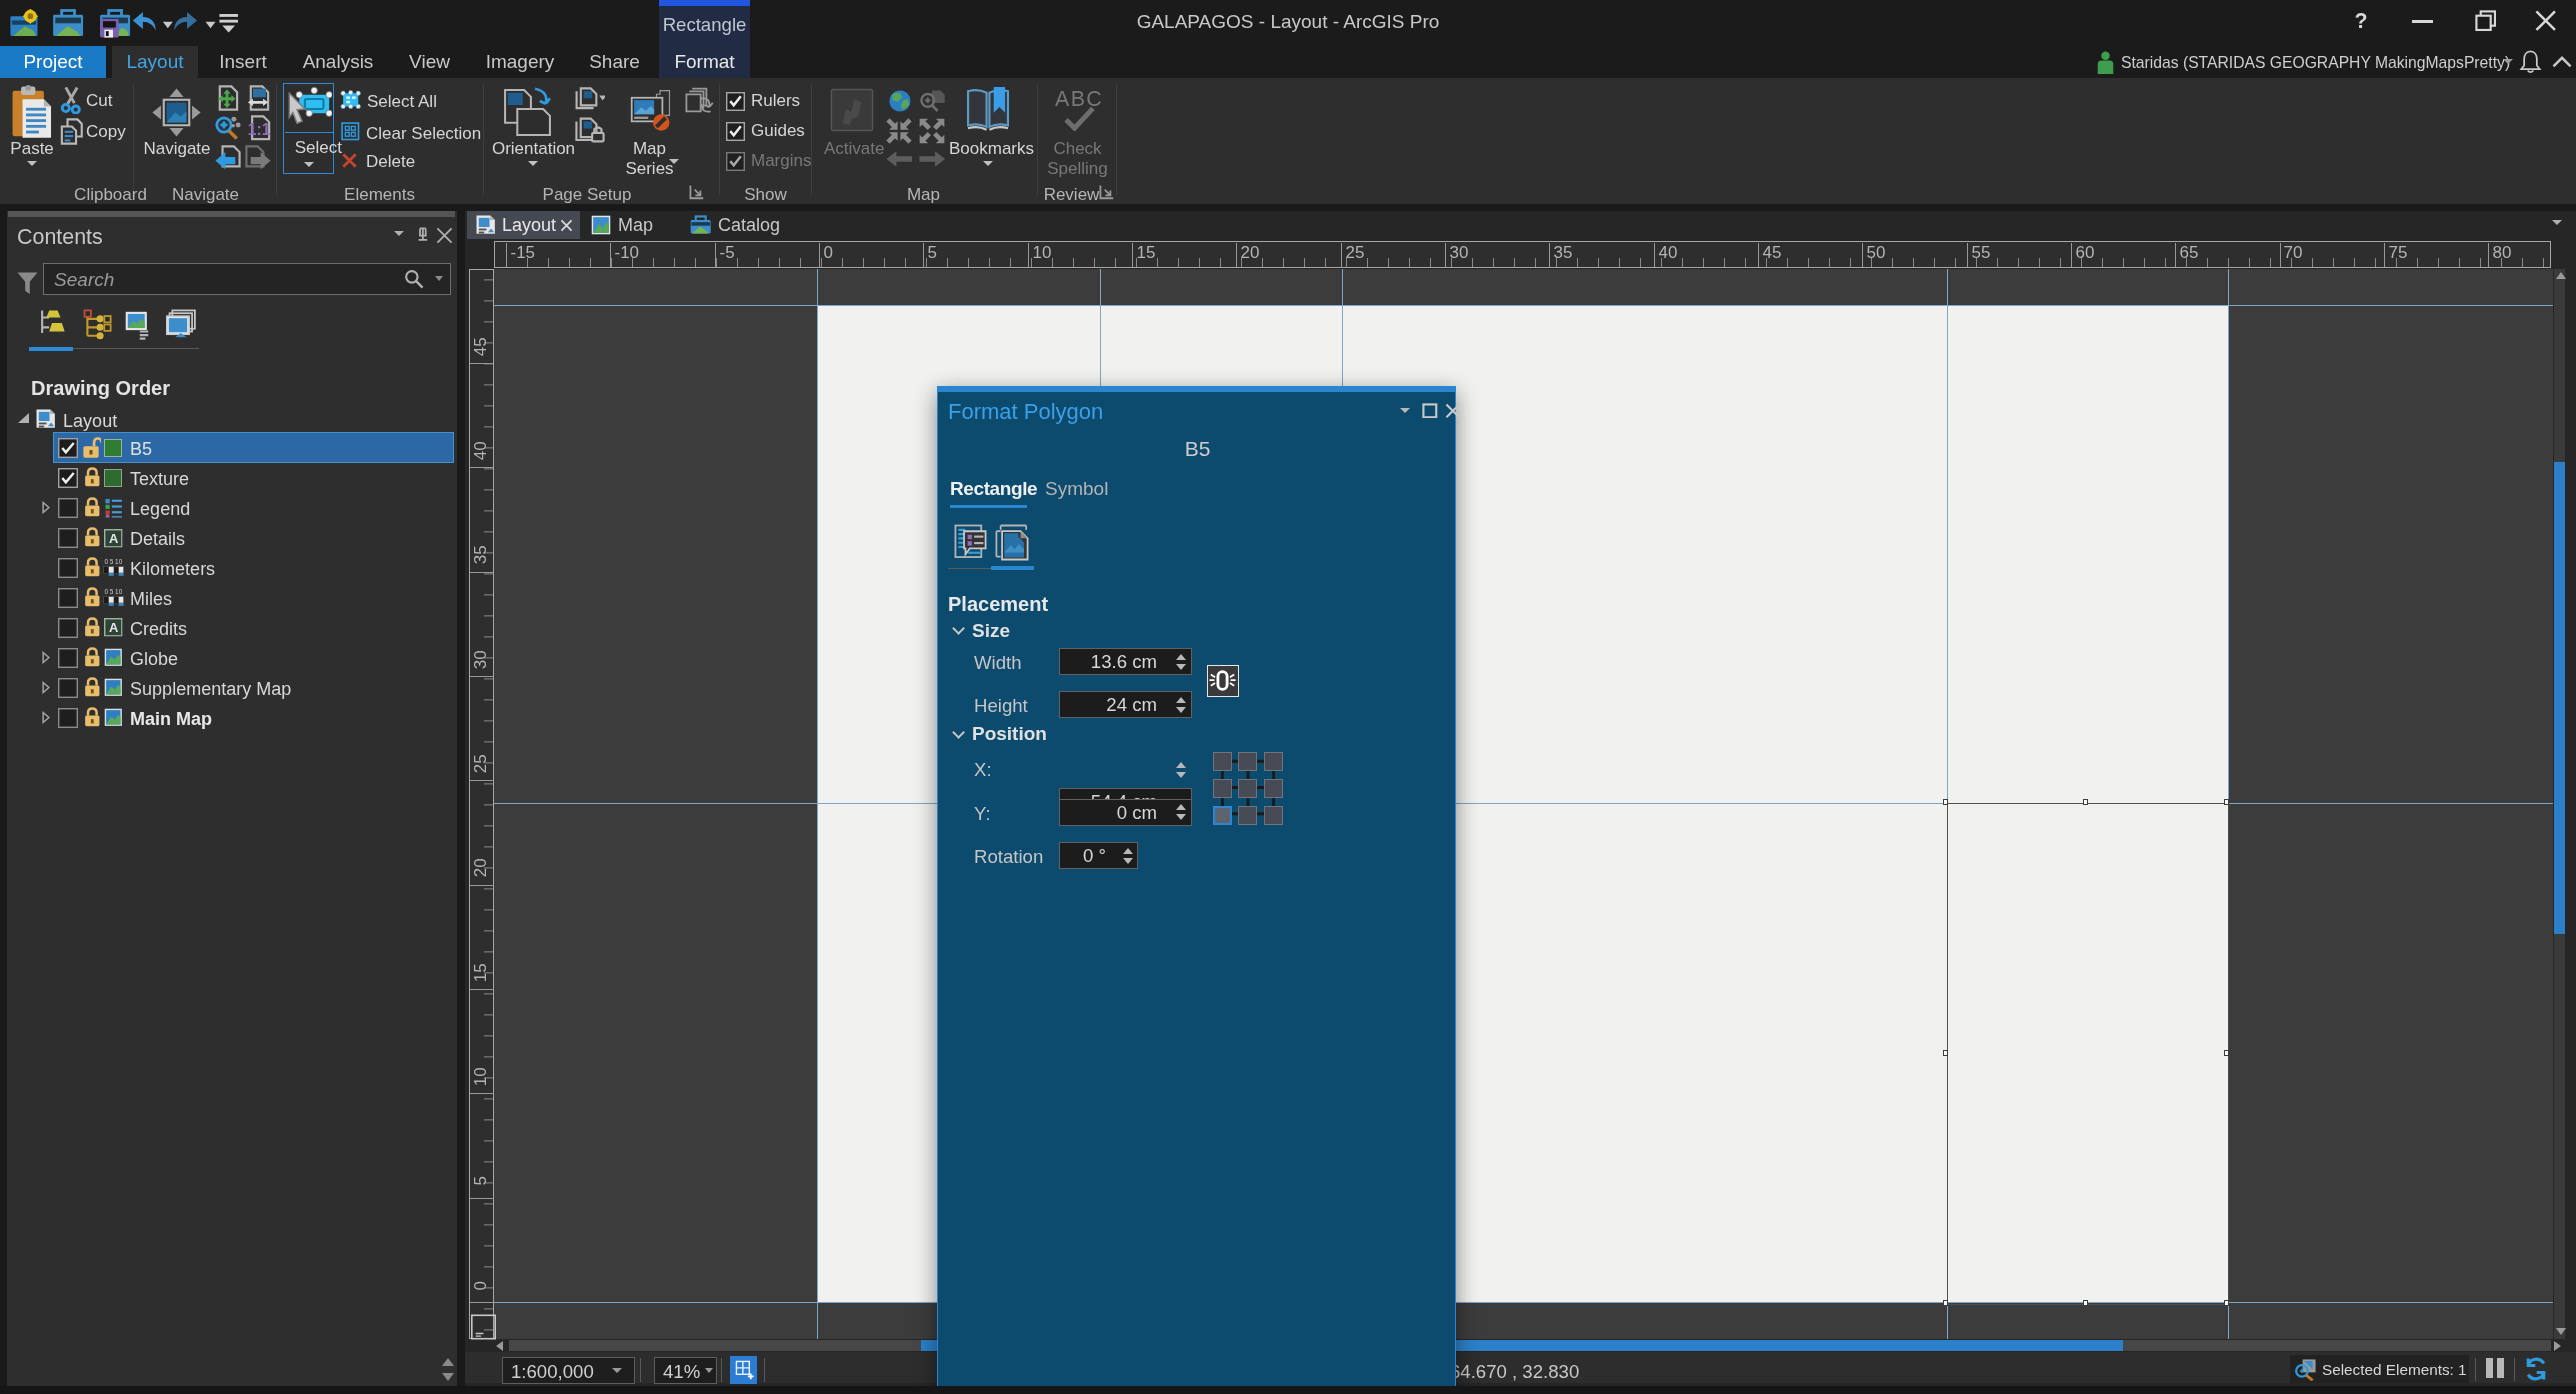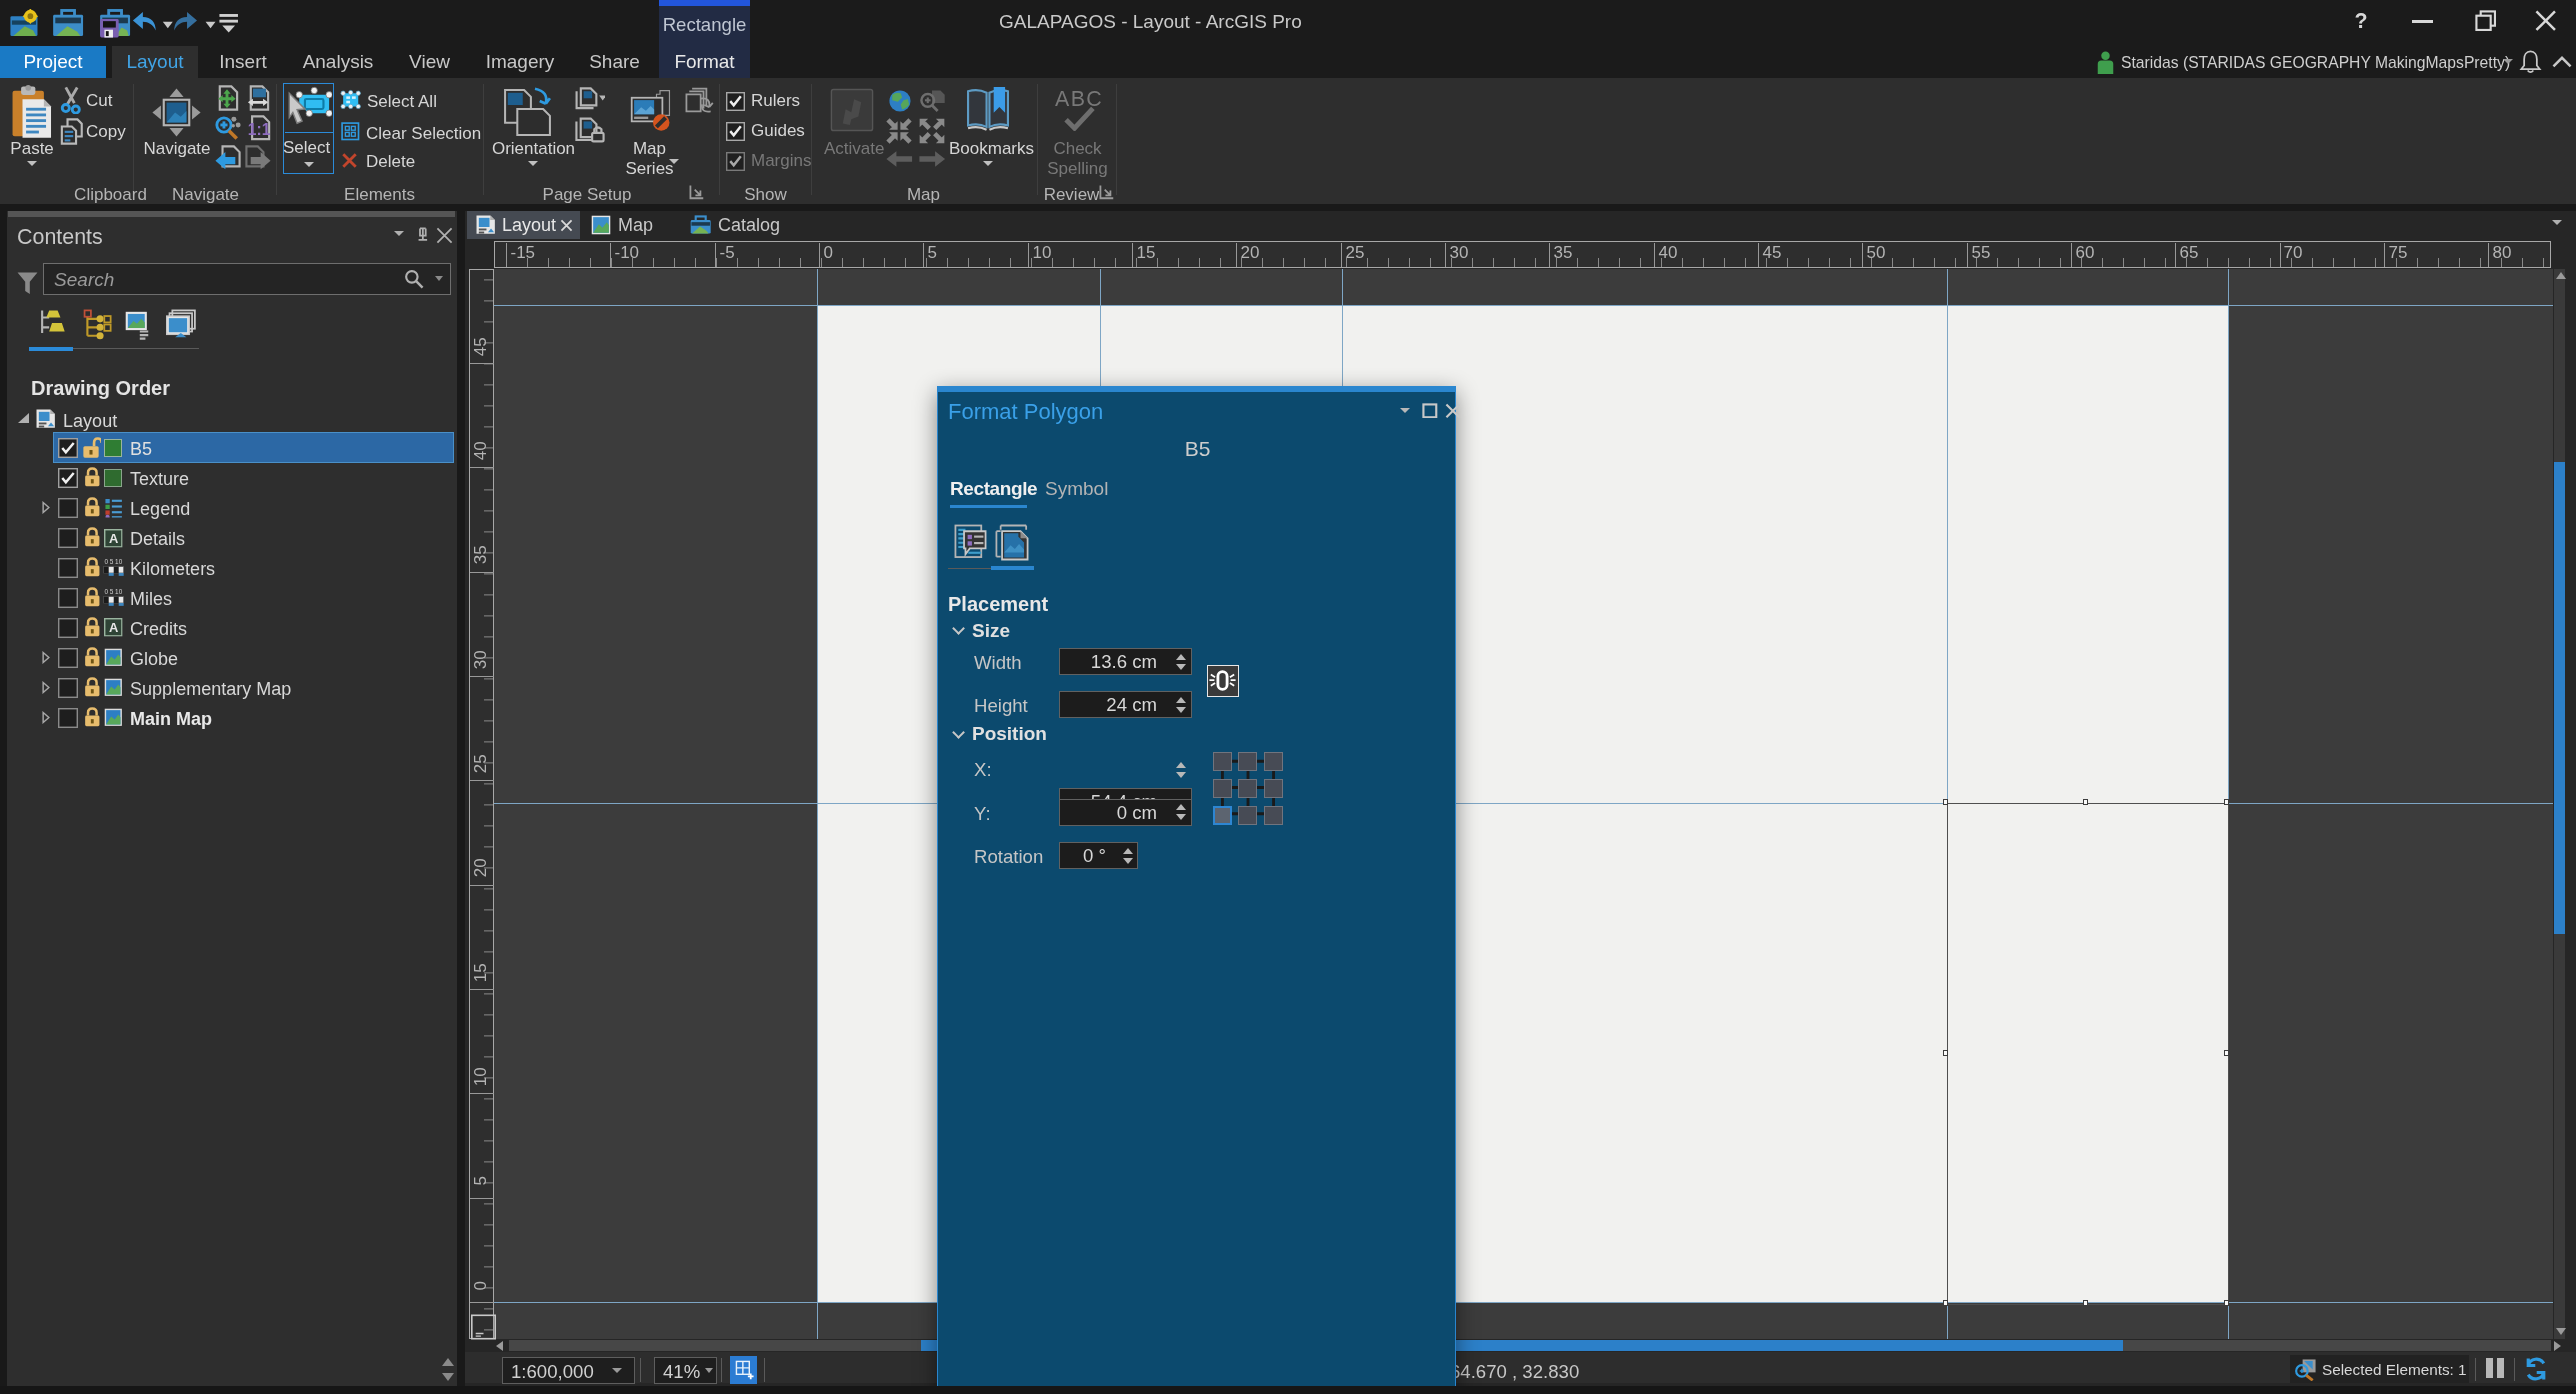--- a/index.html
+++ b/index.html
@@ -2,21 +2,21 @@
 <html style="font-size:11.4px"><head>
 <meta charset="utf-8">
 <style>
 * { margin:0; padding:0; box-sizing:border-box; }
 html,body { width:2576px; height:1394px; background:#191919; font-family:"Liberation Sans",sans-serif; overflow:hidden; }
 body { position:relative; color:#cdcdcd; }
 .abs { position:absolute; }
 
 
 #titlebar { position:absolute; left:0; top:0; width:2576px; height:46px; background:#1b1b1b; }
-#apptitle { position:absolute; top:11.4px; left:999px; width:578px; text-align:left; font-size:19px; color:#c9c9c9; }
+#apptitle { position:absolute; top:11.4px; left:999px; width:578px; text-align:center; font-size:19px; color:#c9c9c9; }
 #ctxgroup { position:absolute; left:659px; top:0; width:91px; height:78px; background:#222b44; }
 #ctxgroup .stripe { position:absolute; left:0; top:0; width:91px; height:6.4px; background:#2256de; }
 #ctxgroup .lbl { position:absolute; left:0; top:14.3px; width:91px; text-align:center; font-size:18.6px; color:#bfc6d2; }
 
 
 #tabrow { position:absolute; left:0; top:46px; width:2576px; height:32px; background:#1b1b1b; }
 .rtab { position:absolute; top:0; height:32px; font-size:19px; color:#c8c8c8; text-align:center; line-height:32px; }
 #tab-project { left:0; width:106px; background:#1a7ac5; color:#fff; }
 #tab-layout { left:112px; width:86px; background:#2e2e2e; color:#41a4e6; }
 #tab-format { color:#e8e8e8; background:#222b44; }
@@ -234,21 +234,21 @@
       <path d="M20 12 L56 12 Q62 12 62 18 L62 32 Q62 38 56 38 L34 38 L20 26 Z" fill="#30bdf2"></path>
       <rect x="28" y="18" width="26" height="14" rx="2" fill="none" stroke="#0d7ca8" stroke-width="3"></rect>
       <circle cx="20" cy="12" r="4.5" fill="#f2f2f2" stroke="#666" stroke-width="1"></circle>
       <circle cx="62" cy="12" r="4.5" fill="#f2f2f2" stroke="#666" stroke-width="1"></circle>
       <circle cx="62" cy="38" r="4.5" fill="#f2f2f2" stroke="#666" stroke-width="1"></circle>
       <circle cx="41" cy="6" r="4.5" fill="#f2f2f2" stroke="#666" stroke-width="1"></circle>
       <circle cx="34" cy="38" r="4.5" fill="#f2f2f2" stroke="#666" stroke-width="1"></circle>
     </g>
     <path d="M6 10 L28 32 L17 33 L24 49 L17 52 L11 37 L6 44 Z" fill="#c9c9c9" stroke="#7d7d7d" stroke-width="2"></path>
   </svg>
-  <div class="abs rtext" style="left:283px;top:60px;width:59px;text-align:left;">Select</div>
+  <div class="abs rtext" style="left:283px;top:60px;width:59px;text-align:right;">Select</div>
   <div class="abs caret" style="left:304px;top:84px;"></div>
   <svg class="abs" style="left:340px;top:10px" width="21.4" height="23" viewBox="0 0 34 34">
     <rect x="5" y="7" width="24" height="21" rx="3" fill="#30bdf2"></rect>
     <rect x="10" y="12" width="6" height="4" fill="#d4f2fc"></rect>
     <rect x="19" y="12" width="6" height="4" fill="#d4f2fc"></rect>
     <rect x="10" y="19" width="6" height="4" fill="#d4f2fc"></rect>
     <circle cx="5" cy="7" r="3.5" fill="#f0f0f0" stroke="#4a9cc4" stroke-width="1"></circle>
       <circle cx="17" cy="6" r="3.5" fill="#f0f0f0" stroke="#4a9cc4" stroke-width="1"></circle>
       <circle cx="29" cy="7" r="3.5" fill="#f0f0f0" stroke="#4a9cc4" stroke-width="1"></circle>
     <circle cx="5" cy="28" r="3.5" fill="#f0f0f0" stroke="#4a9cc4" stroke-width="1"></circle>

